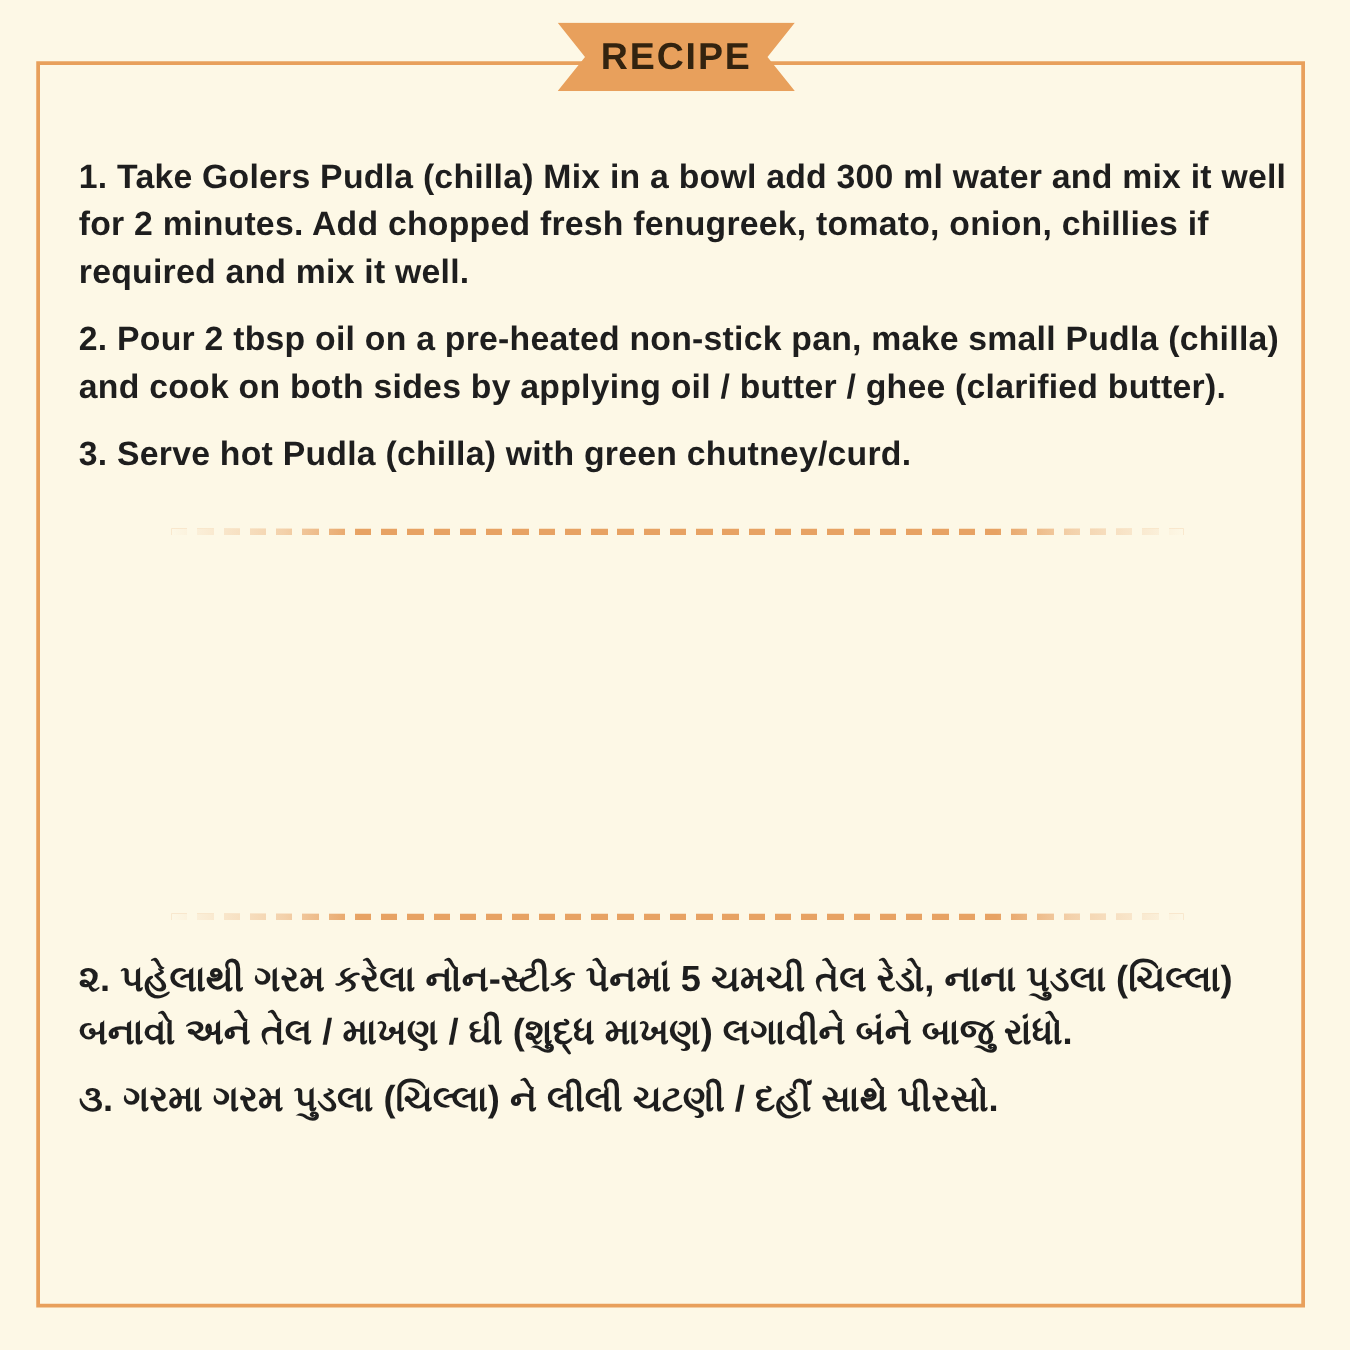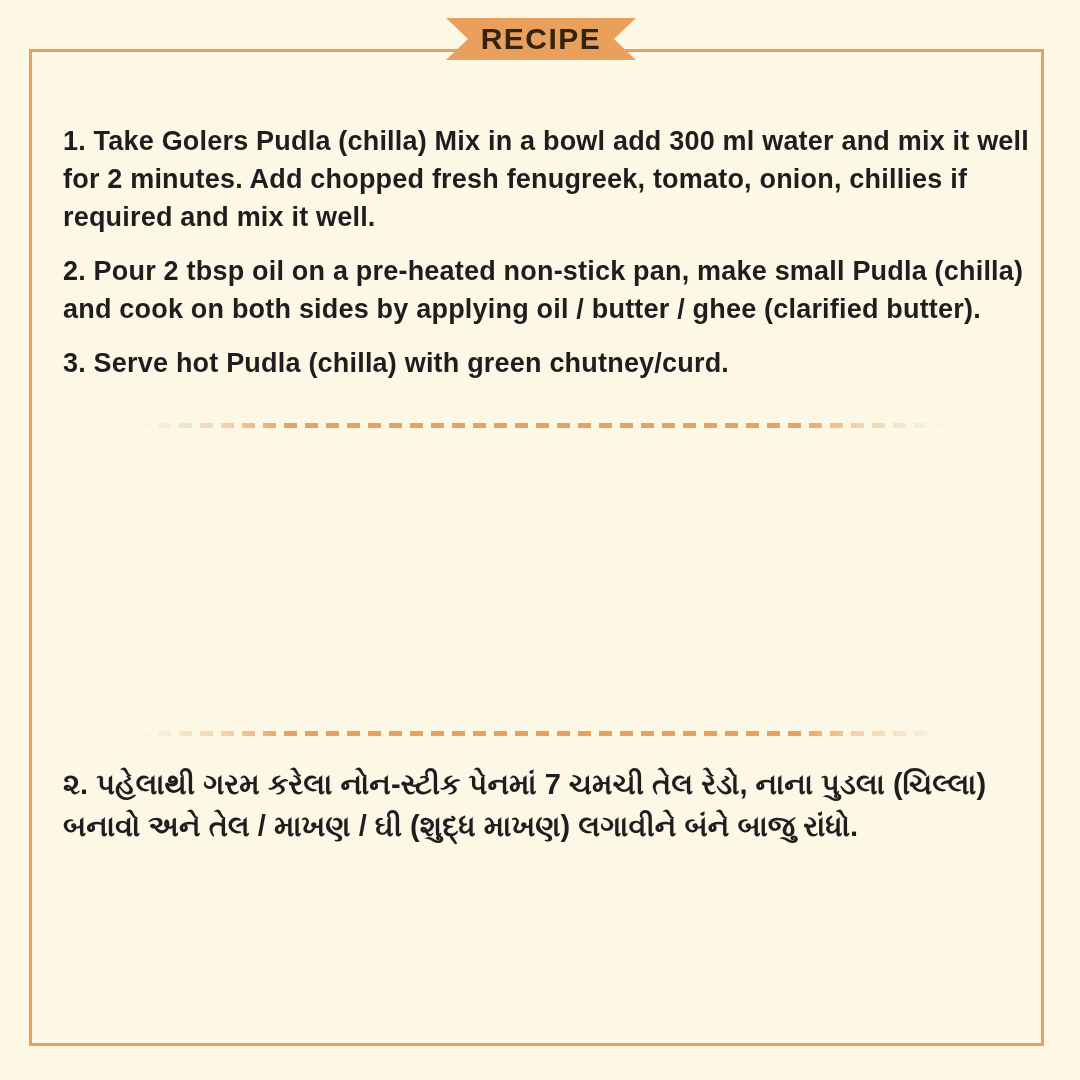--- a/index.html
+++ b/index.html
@@ -22,21 +22,21 @@
     height: 997px;
     border: 3px solid #E8A05C;
     background: #FDF8E6;
     box-sizing: border-box;
   }
   .ribbon {
     position: absolute;
     left: 446px;
     top: 18px;
     width: 190px;
-    height: 42px;
+    height: 55px;
     background: #E8A05C;
     clip-path: polygon(0 0, 100% 0, calc(100% - 22px) 50%, 100% 100%, 0 100%, 22px 50%);
     display: flex;
     align-items: center;
     justify-content: center;
     z-index: 5;
   }
   .ribbon-label {
     font-size: 30px;
     font-weight: 700;
@@ -117,14 +117,15 @@
 </div>
 
 <div class="divider divider-1"></div>
 
 <div class="steps-section section-hindi">
 </div>
 
 <div class="divider divider-2"></div>
 
 <div class="steps-section section-gujarati">
-  <p>૨. પહેલાથી ગરમ કરેલા નોન-સ્ટીક પેનમાં 7 ચમચી તેલ રેડો, નાના પુડલા (ચિલ્લા) બનાવો અને તેલ / માખણ / ઘી (શુદ્ધ માખણ) લગાવીને બંને બાજુ રાંધો.</p>
+  <p>૨. પહેલાથી ગરમ કરેલા નોન-સ્ટીક પેનમાં 5 ચમચી તેલ રેડો, નાના પુડલા (ચિલ્લા) બનાવો અને તેલ / માખણ / ઘી (શુદ્ધ માખણ) લગાવીને બંને બાજુ રાંધો.</p>
+  <p>૩. ગરમા ગરમ પુડલા (ચિલ્લા) ને લીલી ચટણી / દહીં સાથે પીરસો.</p>
 </div>
 
 </body></html>

